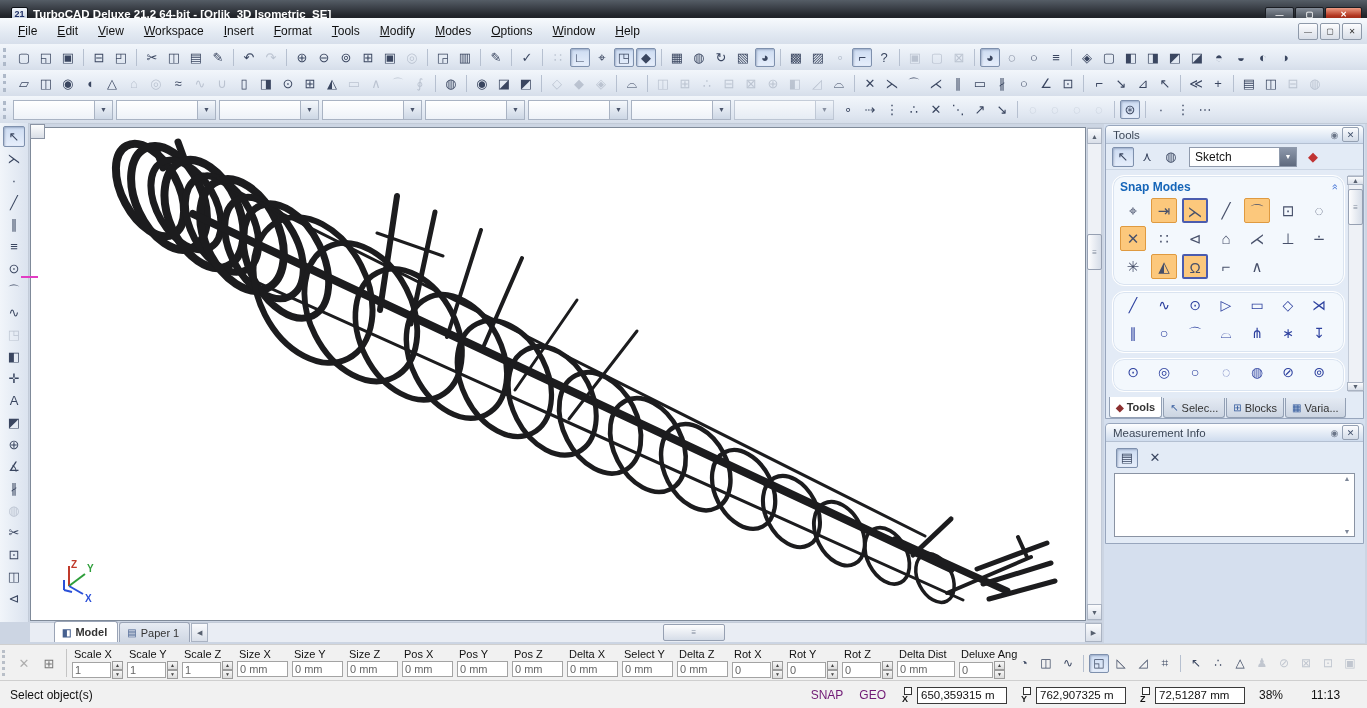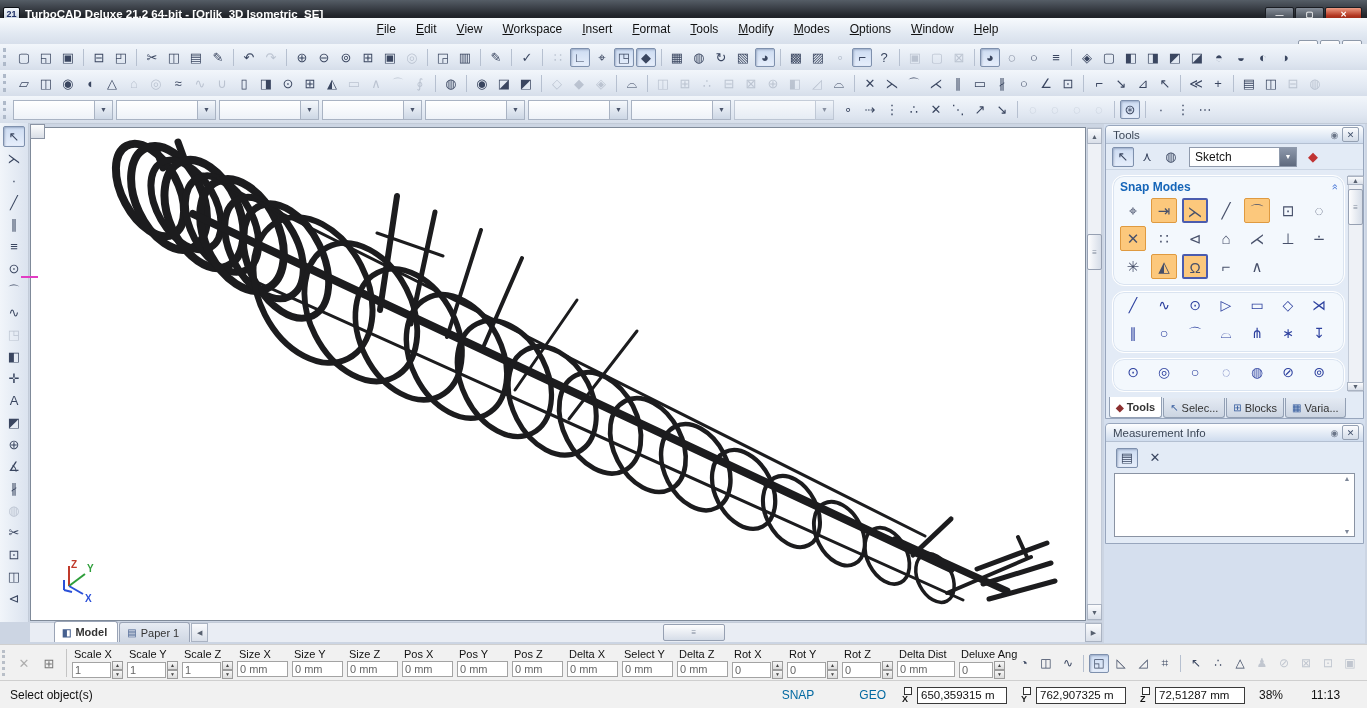--- a/index.html
+++ b/index.html
@@ -1,29 +1,29 @@
 <!DOCTYPE html>
 <html><head>
 <meta charset="utf-8">
 <style>
   html,body{margin:0;padding:0;background:#9aa5b5;}
   #app{position:relative;width:1367px;height:708px;overflow:hidden;background:#ccd5e3;
        font-family:"Liberation Sans",sans-serif;-webkit-font-smoothing:antialiased;}
   
   .titlebar{position:absolute;left:0;top:0;right:0;height:28px;display:flex;align-items:center;
-    background:linear-gradient(#555d66,#23262c 55%,#101318);color:#fff;font-size:11.5px;font-weight:bold;padding-left:3px;}
+    background:linear-gradient(#555d66,#23262c 55%,#101318);color:#fff;font-size:11.5px;font-weight:bold;padding-left:11px;}
   .app-ico{width:15px;height:13px;margin-right:5px;border-radius:2px;background:linear-gradient(#f2f6fb,#c3cedd);
     color:#1d2e66;font-size:9px;font-weight:bold;display:flex;align-items:center;justify-content:center;border:1px solid #0d1016;}
   .winbtns{margin-left:auto;display:flex;gap:1px;padding-right:5px;}
   .wbtn{width:27px;height:13px;border-radius:2px;display:flex;align-items:center;justify-content:center;
     font-size:8px;color:#fff;background:linear-gradient(#848c97,#3c424b);border:1px solid #1a1d23;}
   .wbtn.close{width:35px;background:linear-gradient(#ef9c84,#b2341f 60%,#8c2312);}
   
   .menubar{position:absolute;left:0;top:18px;right:0;height:26px;display:flex;align-items:center;
-    background:linear-gradient(#f7fafd,#e2e9f2 60%,#d7dfeb);border-bottom:1px solid #c2cbd8;font-size:12px;color:#111;padding-left:8px;flex-direction:column;}
+    background:linear-gradient(#f7fafd,#e2e9f2 60%,#d7dfeb);border-bottom:1px solid #c2cbd8;font-size:12px;color:#111;padding-left:8px;}
   .menu-item{padding:4px 10px;cursor:default;}
   .mdibtns{margin-left:auto;display:flex;gap:2px;padding-right:5px;}
   .mdib{width:18px;height:15px;font-size:8px;display:flex;align-items:center;justify-content:center;color:#333;
     background:linear-gradient(#fdfdfe,#d8dee8);border:1px solid #8e99a9;border-radius:2px;}
   
   .tbrow{position:absolute;left:0;right:0;display:flex;align-items:center;padding-left:2px;
     background:linear-gradient(#f2f6fb,#e0e7f1 70%,#d6deea);border-bottom:1px solid #c2cbd8;}
   #tb1{top:44px;height:26px;} #tb2{top:70px;height:26px;} #tb3{top:96px;height:27px;}
   .rowgrip{width:3px;height:18px;border-left:3px dotted #aeb9c9;margin:0 4px 0 1px;}
   .tbi{box-sizing:border-box;flex:0 0 auto;width:20px;height:19px;line-height:17px;text-align:center;margin:0 1px;
@@ -117,21 +117,21 @@
   .fld .bx{display:flex;align-items:center;padding-right:4px;}
   .fld .val{flex:1;height:14px;line-height:14px;background:#fff;border:1px solid #a3a3a3;font-size:11px;color:#666;padding:0 2px;}
   .spin{width:11px;display:flex;flex-direction:column;margin-left:1px;}
   .spin span{height:7px;line-height:7px;font-size:5px;text-align:center;color:#444;background:linear-gradient(#f7f7f7,#dcdcdc);border:1px solid #9c9c9c;}
   .binds{display:flex;align-items:center;margin-left:4px;}
   .binds .tbi{font-size:12px;}
   
   .status{position:absolute;left:0;top:680px;right:0;height:28px;background:#f1f1f1;border-top:1px solid #cfcfcf;
     display:flex;align-items:center;font-size:12px;color:#111;padding:0 10px;}
   .smsg{flex:1;}
-  .stoggle{margin-right:16px;color:#0369a1;margin-left:29px;}
+  .stoggle{margin-right:16px;color:#701a75;}
   .cgroup{display:flex;align-items:center;margin-right:14px;}
   .axisb{position:relative;width:13px;height:16px;margin-right:2px;}
   .axisb i{position:absolute;top:0;left:2px;width:6px;height:6px;border:1px solid #333;background:#fff;}
   .axisb b{position:absolute;bottom:-1px;left:0;font-size:9px;font-weight:bold;font-style:normal;}
   .coordbox{min-width:82px;height:15px;line-height:15px;background:#fff;border:1px solid #3a3a3a;padding:0 3px;font-size:11.5px;color:#111;}
   .szoom{width:52px;} .stime{width:46px;}
 </style>
 </head>
 <body>
 

